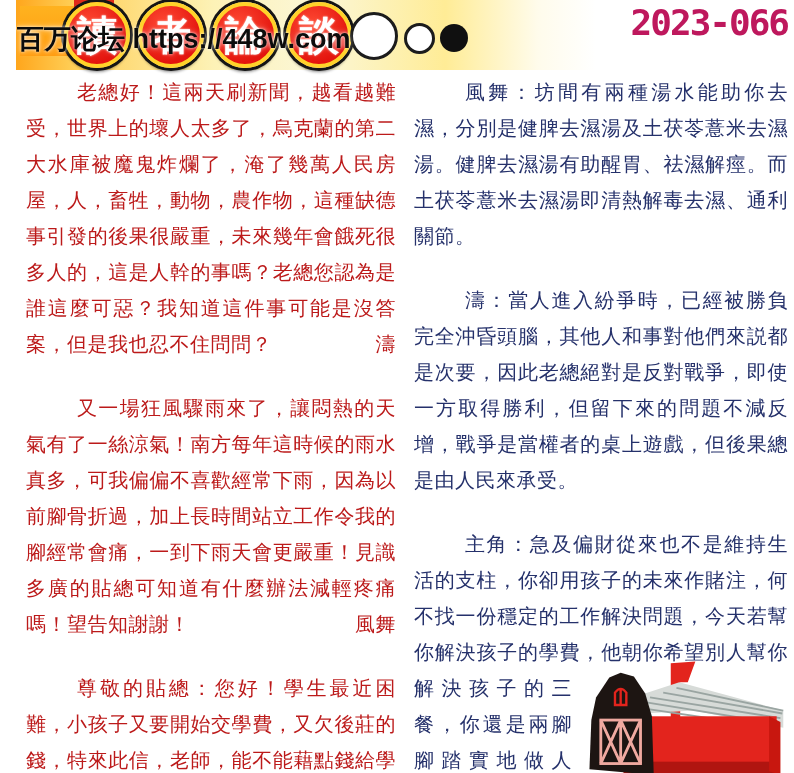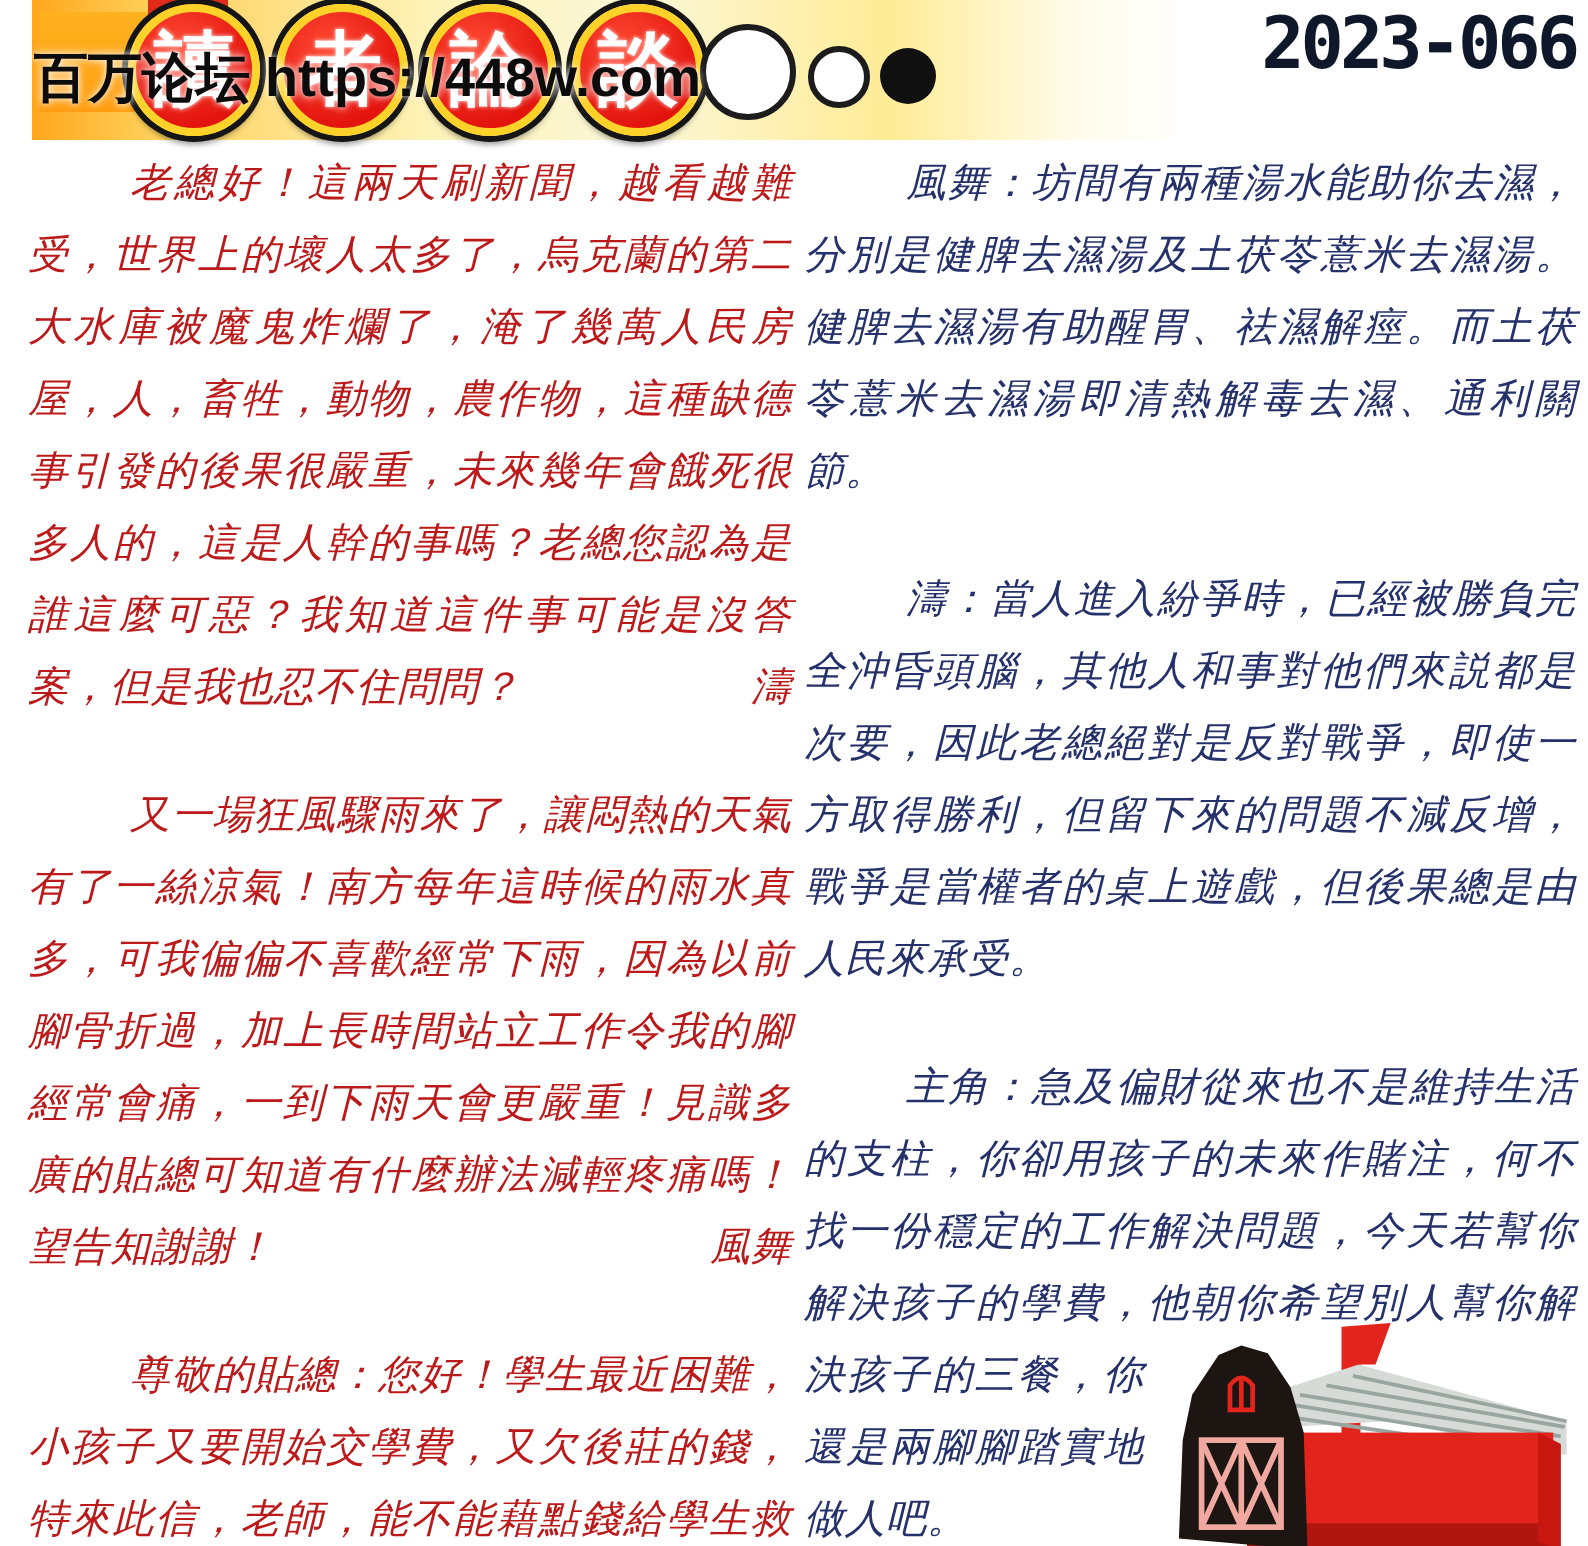--- a/index.html
+++ b/index.html
@@ -32,26 +32,26 @@
   .deco-dot{position:absolute;left:440px;top:24px;width:28px;height:28px;
     border-radius:50%;background:#101010;}
   .watermark{
     position:absolute;left:17px;top:21px;font-size:27px;font-weight:bold;
     color:#0c0c0c;white-space:nowrap;z-index:5;
     text-shadow:0 0 3px rgba(255,255,255,.85),0 0 6px rgba(255,255,255,.6);
     text-align:center;
   }
   .issue{
     position:absolute;right:6px;top:2px;font-size:36px;font-weight:bold;
-    font-family:"DejaVu Sans Mono", monospace;letter-spacing:-2px;color:#0f172a;
+    font-family:"DejaVu Sans Mono", monospace;letter-spacing:-2px;color:#be185d;
   }
   
   .content{position:absolute;top:74px;left:0;width:794px;display:flex;}
   .col{font-size:20px;line-height:36px;letter-spacing:.5px;text-align:justify;}
-  .col p{margin:0 0 28px 0;text-indent:2.55em;font-style:italic;}
+  .col p{margin:0 0 28px 12px;text-indent:2.55em;}
   .col p:last-child{margin-bottom:0;}
   .col-left{width:382px;margin-left:14px;color:#bc1a1a;}
   .col-right{width:386px;margin-left:6px;color:#25316b;}
   .sig{float:right;text-indent:0;}
   
   .mailbox{float:right;width:208px;height:192px;margin:-10px 0 0 8px;shape-margin:4px;}
 </style>
 </head>
 <body>
 

